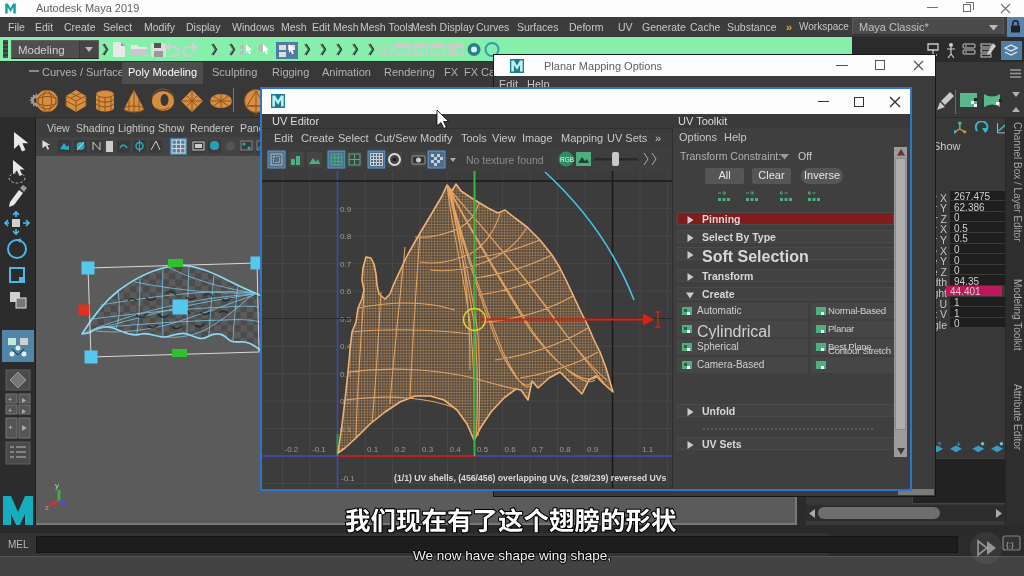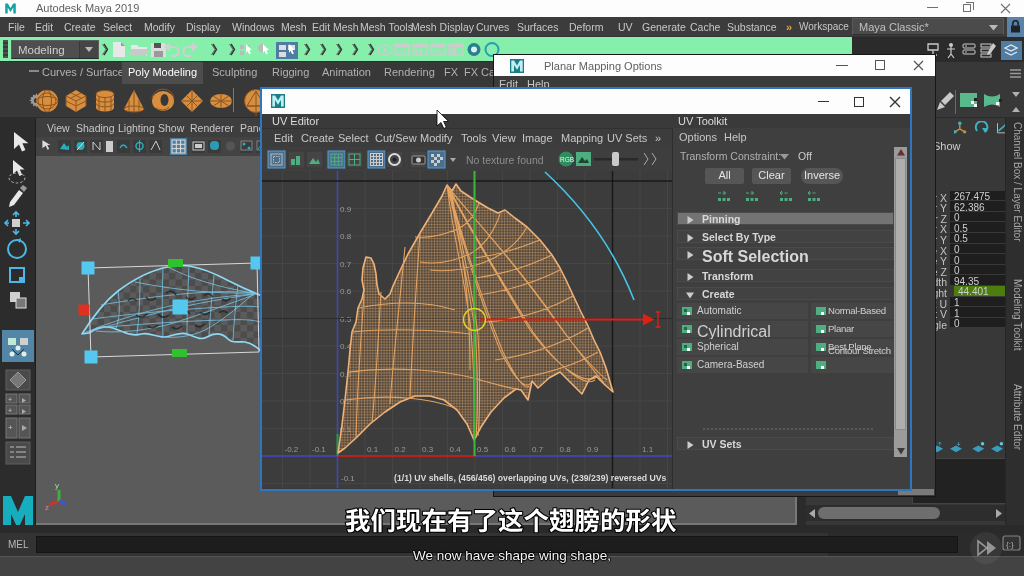--- a/index.html
+++ b/index.html
@@ -411,21 +411,21 @@
     </div>
     <div class="abs" style="right:77px;top:147.7px;font-size:10.5px;color:#c4c4c4">Rotate Z</div>
     <div class="abs" style="left:144px;top:146.7px;width:56px;height:9.8px;background:#1e1e1e">
       <span style="position:absolute;left:4px;top:0.5px;font-size:10px;color:#cfcfcf">0</span>
     </div>
     <div class="abs" style="right:77px;top:158.3px;font-size:10.5px;color:#c4c4c4">Projection Width</div>
     <div class="abs" style="left:144px;top:157.3px;width:56px;height:9.8px;background:#1e1e1e">
       <span style="position:absolute;left:4px;top:0.5px;font-size:10px;color:#cfcfcf">94.35</span>
     </div>
     <div class="abs" style="right:77px;top:168.89999999999998px;font-size:10.5px;color:#c4c4c4">Projection Height</div>
-    <div class="abs" style="left:148px;top:167.89999999999998px;width:56px;height:9.8px;background:#4d7c0f">
+    <div class="abs" style="left:140px;top:167.89999999999998px;width:56px;height:9.8px;background:#be185d">
       <span style="position:absolute;left:4px;top:0.5px;font-size:10px;color:#cfcfcf">44.401</span>
     </div>
     <div class="abs" style="right:77px;top:179.5px;font-size:10.5px;color:#c4c4c4">Repeat U</div>
     <div class="abs" style="left:144px;top:178.5px;width:56px;height:9.8px;background:#1e1e1e">
       <span style="position:absolute;left:4px;top:0.5px;font-size:10px;color:#cfcfcf">1</span>
     </div>
     <div class="abs" style="right:77px;top:190.1px;font-size:10.5px;color:#c4c4c4">Repeat V</div>
     <div class="abs" style="left:144px;top:189.1px;width:56px;height:9.8px;background:#1e1e1e">
       <span style="position:absolute;left:4px;top:0.5px;font-size:10px;color:#cfcfcf">1</span>
     </div>
@@ -654,21 +654,21 @@
           <rect x="10" y="8" width="3" height="3" fill="#4fae7f"></rect>
         </g>
         <g transform="translate(90,62)">
           <path d="M1 3h3m1.5 0h3M3 1l-2 2 2 2" stroke="#4fae7f" fill="none"></path>
           <rect x="1" y="8" width="3" height="3" fill="#4fae7f"></rect>
           <rect x="5.5" y="8" width="3" height="3" fill="#4fae7f"></rect>
           <rect x="10" y="8" width="3" height="3" fill="#4fae7f"></rect>
         </g>
         <rect x="0" y="73" width="0" height="0"></rect>
       </svg>
-      <div class="abs" style="left:4px;top:84px;width:217px;height:13px;background:#737373;border:1px solid #4a4a4a">
+      <div class="abs" style="left:4px;top:84px;width:217px;height:13px;background:#7f1d1d;border:1px solid #4a4a4a">
         <svg class="abs" style="left:8px;top:3px" width="8" height="8">
           <path d="M1.5 0v8L7.5 4z" fill="#ccc"></path>
         </svg>
         <span class="abs" style="left:24px;top:0px;font-size:10.5px;font-weight:bold;color:#d8d8d8">Pinning</span>
       </div>
       <div class="abs" style="left:4px;top:102px;width:217px;height:13px;background:#424242;border:1px solid #4a4a4a">
         <svg class="abs" style="left:8px;top:3px" width="8" height="8">
           <path d="M1.5 0v8L7.5 4z" fill="#ccc"></path>
         </svg>
         <span class="abs" style="left:24px;top:0px;font-size:10.5px;font-weight:bold;color:#d8d8d8">Select By Type</span>
@@ -736,20 +736,26 @@
         <rect x="1" y="2" width="10" height="8" fill="#4fae7f"></rect>
         <rect x="6" y="7" width="3" height="3" fill="#fff"></rect>
         <rect x="3" y="4" width="3" height="3" fill="#2a6147"></rect>
       </svg>
       <svg class="abs" style="left:142px;top:231px" width="12" height="12">
         <rect x="1" y="2" width="10" height="8" fill="#4fae7f"></rect>
         <rect x="6" y="7" width="3" height="3" fill="#fff"></rect>
       </svg>
       <span class="abs" style="left:24px;top:231px;font-size:10px;color:#d0d0d0">Camera-Based</span>
       <span class="abs" style="left:155px;top:217px;font-size:9.6px;letter-spacing:-0.3px;color:#d0d0d0">Contour Stretch</span>
+      <div class="abs" style="left:4px;top:276px;width:217px;height:13px;background:#424242;border:1px solid #4a4a4a">
+        <svg class="abs" style="left:8px;top:3px" width="8" height="8">
+          <path d="M1.5 0v8L7.5 4z" fill="#ccc"></path>
+        </svg>
+        <span class="abs" style="left:24px;top:0px;font-size:10.5px;font-weight:bold;color:#d8d8d8">Unfold</span>
+      </div>
       <div class="abs" style="left:30px;top:300px;width:170px;height:1px;border-top:2px dotted #5a5a5a"></div>
       <div class="abs" style="left:4px;top:309px;width:217px;height:13px;background:#424242;border:1px solid #4a4a4a">
         <svg class="abs" style="left:8px;top:3px" width="8" height="8">
           <path d="M1.5 0v8L7.5 4z" fill="#ccc"></path>
         </svg>
         <span class="abs" style="left:24px;top:0px;font-size:10.5px;font-weight:bold;color:#d8d8d8">UV Sets</span>
       </div>
       <div class="abs" style="left:221px;top:19px;width:13px;height:310px;background:#9b9b9b">
         <svg class="abs" style="left:2.5px;top:2px" width="8" height="7">
           <path d="M0 6.5h8L4 0z" fill="#6b2f2f"></path>

